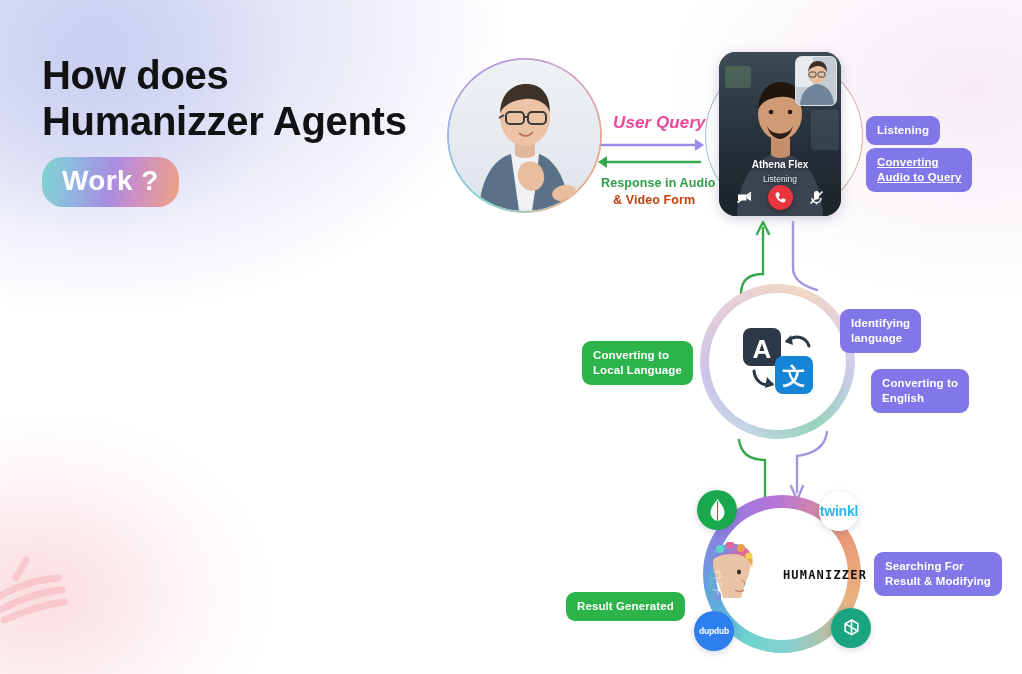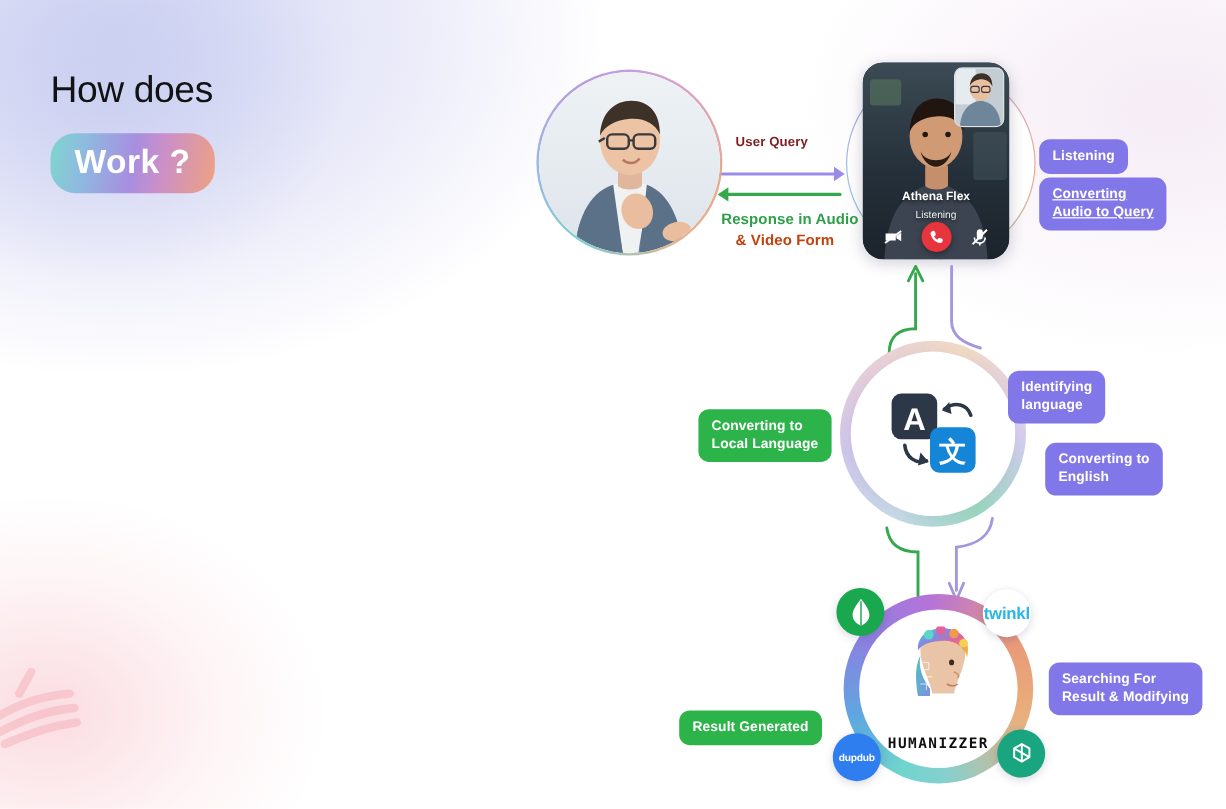--- a/index.html
+++ b/index.html
@@ -29,21 +29,21 @@
     pointer-events:none;
   }
   .bg-hand{
     position:absolute;left:-18px;bottom:38px;width:150px;height:120px;
     pointer-events:none;opacity:.85;
   }
 
   
   .title-block{position:absolute;left:42px;top:52px;width:400px;}
   .title-line{
-    font-size:31px;font-weight:normal;color:#111214;letter-spacing:-.3px;
+    font-size:40px;font-weight:bold;color:#111214;letter-spacing:-.3px;
     line-height:46px;white-space:nowrap;
   }
   .work-badge{
     display:inline-block;margin-top:13px;padding:8px 20px 10px 20px;border-radius:21px;
     background:linear-gradient(100deg,#7fd6cd 0%,#8fb9e0 22%,#a88ee0 50%,#c98fc9 66%,#efa181 100%);
     color:#ffffff;font-size:28px;font-weight:bold;letter-spacing:.4px;
   }
 
   
   .pill{
@@ -111,21 +111,21 @@
   }
 
   
   .hz-ring{
     position:absolute;left:703px;top:495px;width:158px;height:158px;border-radius:50%;
     background:conic-gradient(from 205deg,#6fd4cd 0deg,#5ea8e0 45deg,#8d7fe0 100deg,#b673d9 150deg,#e99a77 215deg,#e9b07d 265deg,#86d0cf 330deg,#6fd4cd 360deg);
     padding:13px;box-sizing:border-box;
   }
   .hz-ring-in{
     width:100%;height:100%;border-radius:50%;background:#fff;position:relative;
-    display:flex;flex-direction:column;align-items:center;justify-content:center;gap:24px;
+    display:flex;align-items:center;justify-content:center;gap:24px;
   }
   .hz-label{
     font-size:12px;font-weight:bold;letter-spacing:1.2px;color:#101010;
     margin-top:2px;font-family:"DejaVu Sans Mono",monospace;
   }
   .brand-badge{
     position:absolute;width:40px;height:40px;border-radius:50%;
     display:flex;align-items:center;justify-content:center;
     box-shadow:0 2px 7px rgba(60,60,110,.20);overflow:hidden;
   }
@@ -146,20 +146,21 @@
       <path d="M8 86 C30 72, 50 64, 76 62"></path>
       <path d="M14 96 C36 84, 56 76, 80 74"></path>
       <path d="M22 104 C44 95, 60 89, 82 86"></path>
       <path d="M34 62 L44 44"></path>
     </g>
   </svg>
 </div>
 
 <div class="title-block">
   <div class="title-line">How does</div>
+  <div class="title-line">Humanizzer Agents</div>
   <div class="work-badge">Work ?</div>
 </div>
 
 <div class="person-circle">
   <div class="person-circle-inner">
     <svg width="151" height="151" viewBox="0 0 151 151">
       <defs>
         <clipPath id="pclip">
             <circle cx="75.5" cy="75.5" r="75.5"></circle>
           </clipPath>
@@ -198,21 +199,21 @@
 </div>
 
 <div style="position:absolute;left:596px;top:110px;width:115px;height:100px;">
   <svg width="115" height="100" viewBox="0 0 115 100">
     <line x1="6" y1="35" x2="100" y2="35" stroke="#9b8ce8" stroke-width="2.6" stroke-linecap="round"></line>
     <path d="M99 29 L108 35 L99 41 Z" fill="#9b8ce8"></path>
     <line x1="10" y1="52" x2="104" y2="52" stroke="#35a84e" stroke-width="2.6" stroke-linecap="round"></line>
     <path d="M11 46 L2 52 L11 58 Z" fill="#35a84e"></path>
   </svg>
 </div>
-<div style="position:absolute;left:613px;top:113px;font-size:11px;font-weight:bold;color:#7f1d1d;letter-spacing:.1px;">User Query</div>
+<div style="position:absolute;left:613px;top:113px;font-size:17px;font-weight:bold;color:#ec4899;letter-spacing:.1px;font-style:italic;">User Query</div>
 <div style="position:absolute;left:601px;top:176px;font-size:12.5px;font-weight:bold;color:#2f9e49;letter-spacing:.1px;">Response in Audio</div>
 <div style="position:absolute;left:613px;top:193px;font-size:12.5px;font-weight:bold;color:#c2410c;letter-spacing:.1px;">&amp; Video Form</div>
 
 <div class="phone-ring">
   <div class="phone-ring-in"></div>
 </div>
 <div class="phone">
   <svg class="phone-bg" width="122" height="164" viewBox="0 0 122 164">
     <defs>
       <linearGradient id="room" x1="0" y1="0" x2="0" y2="1">

